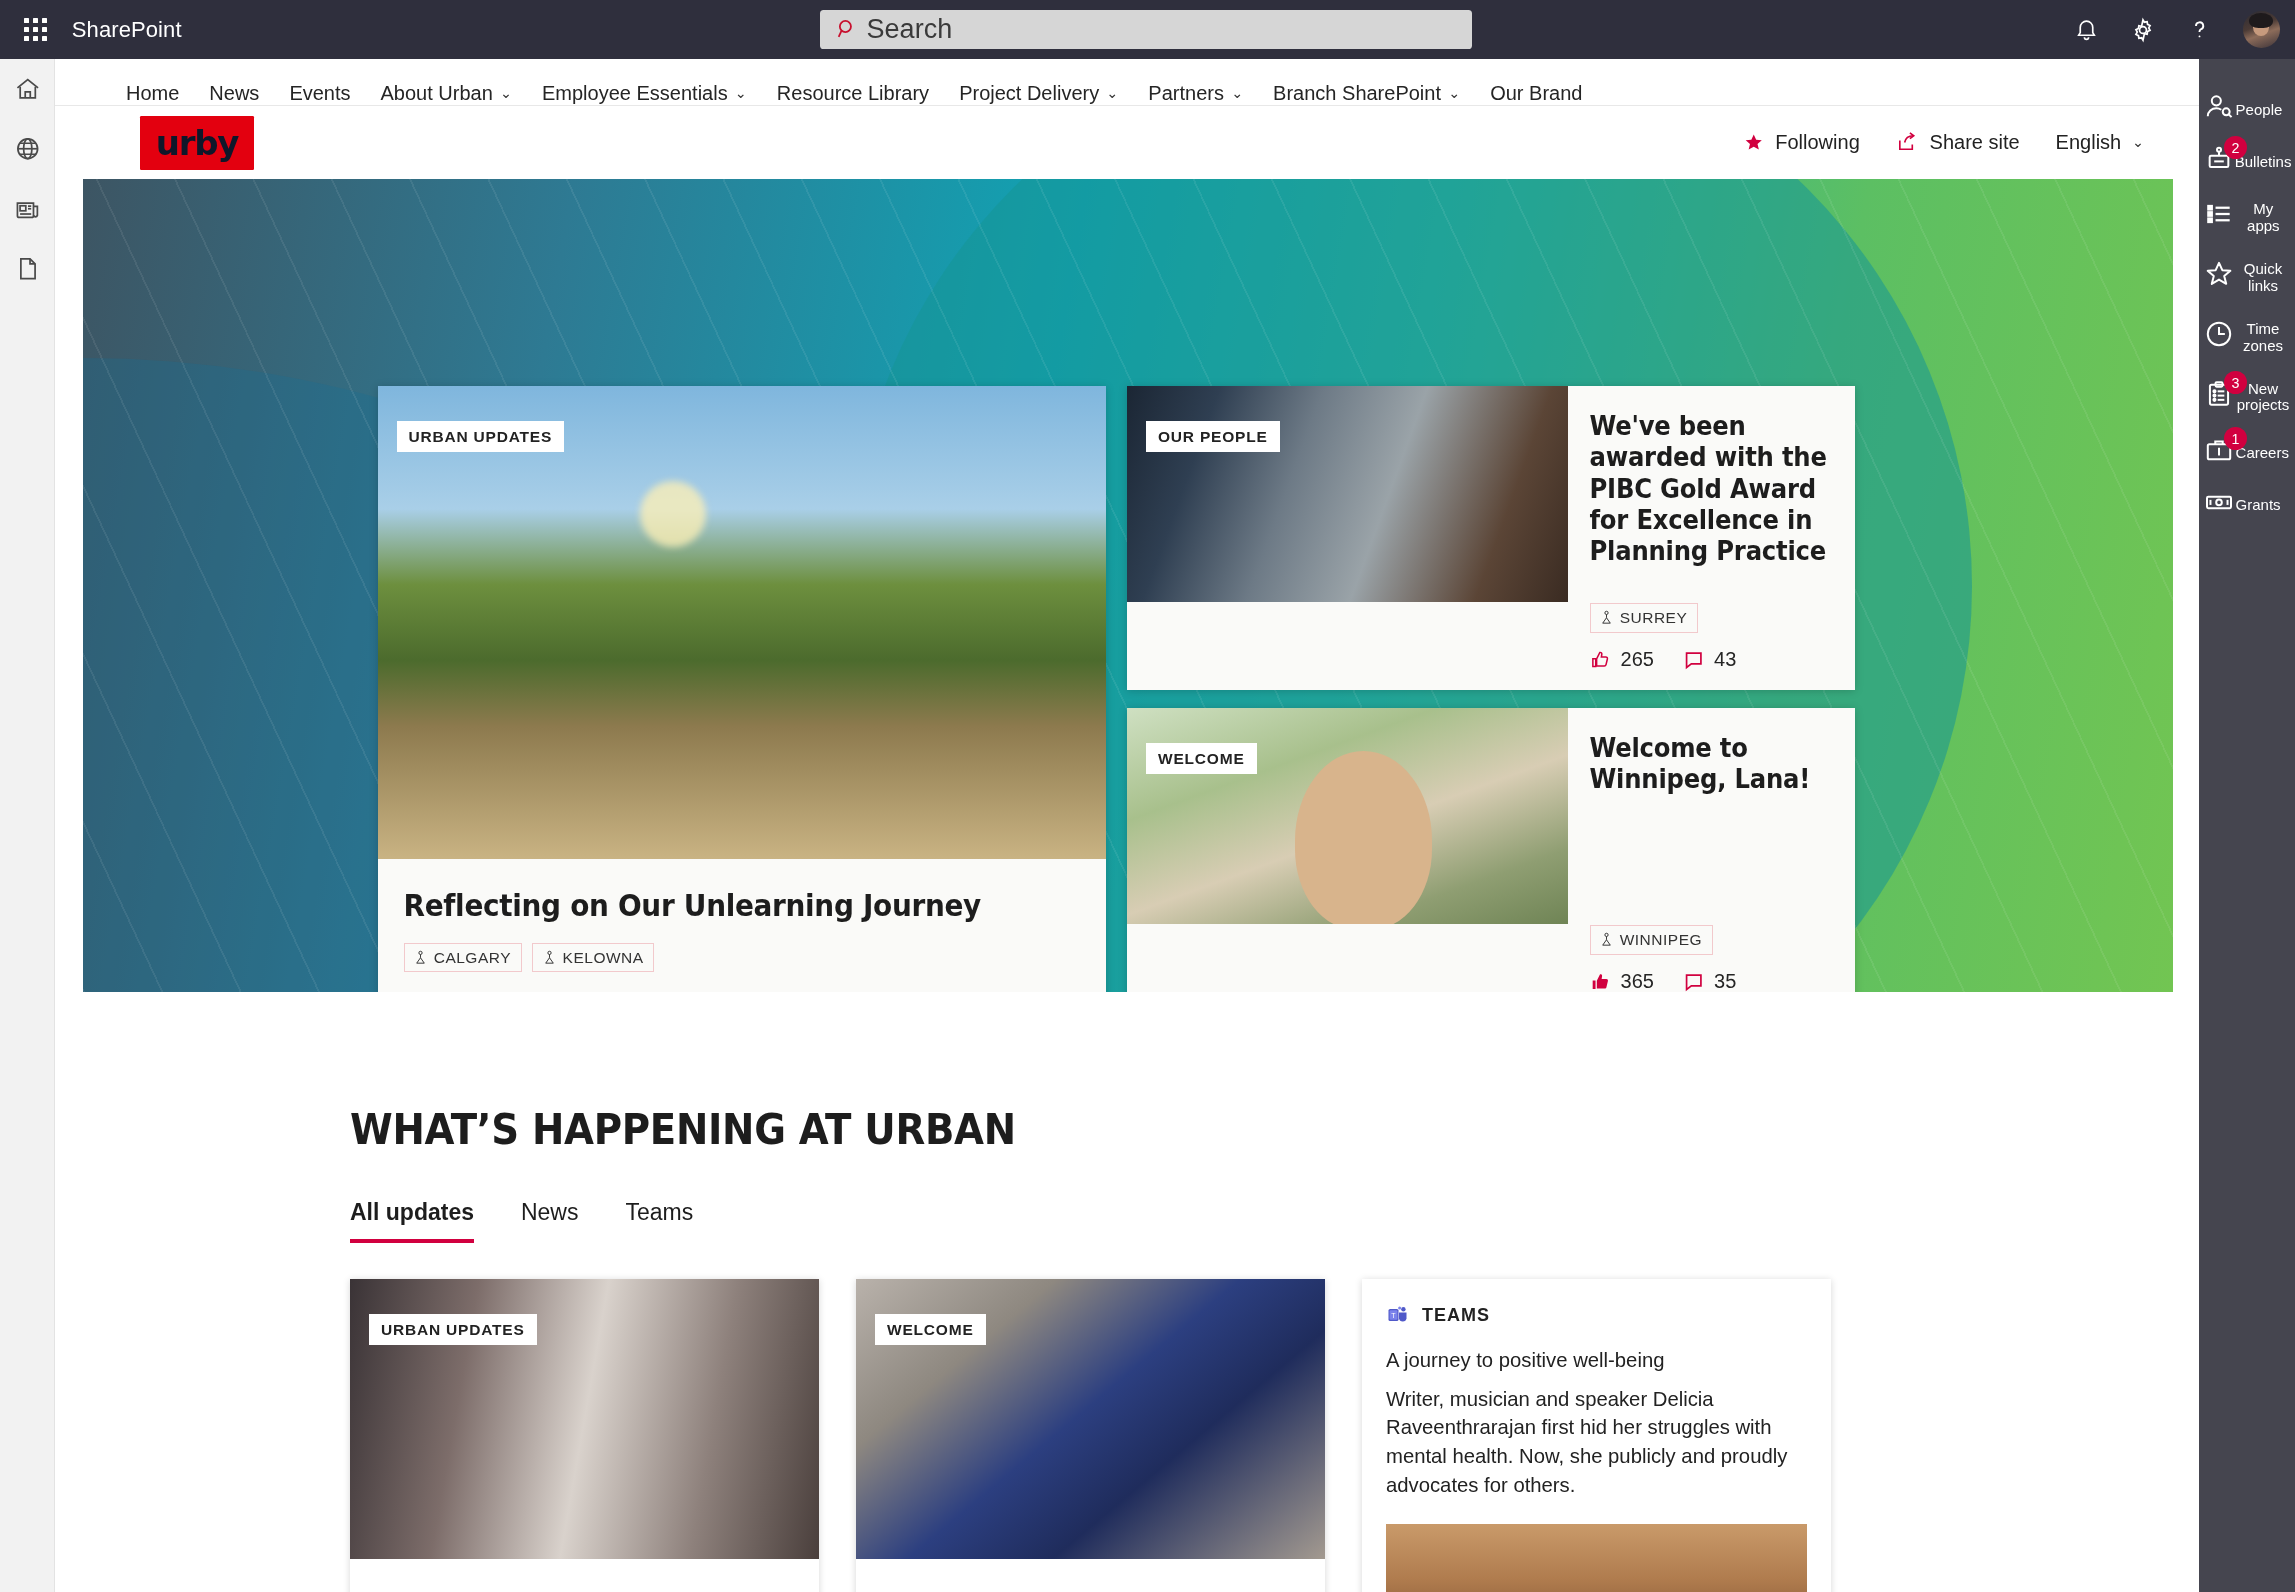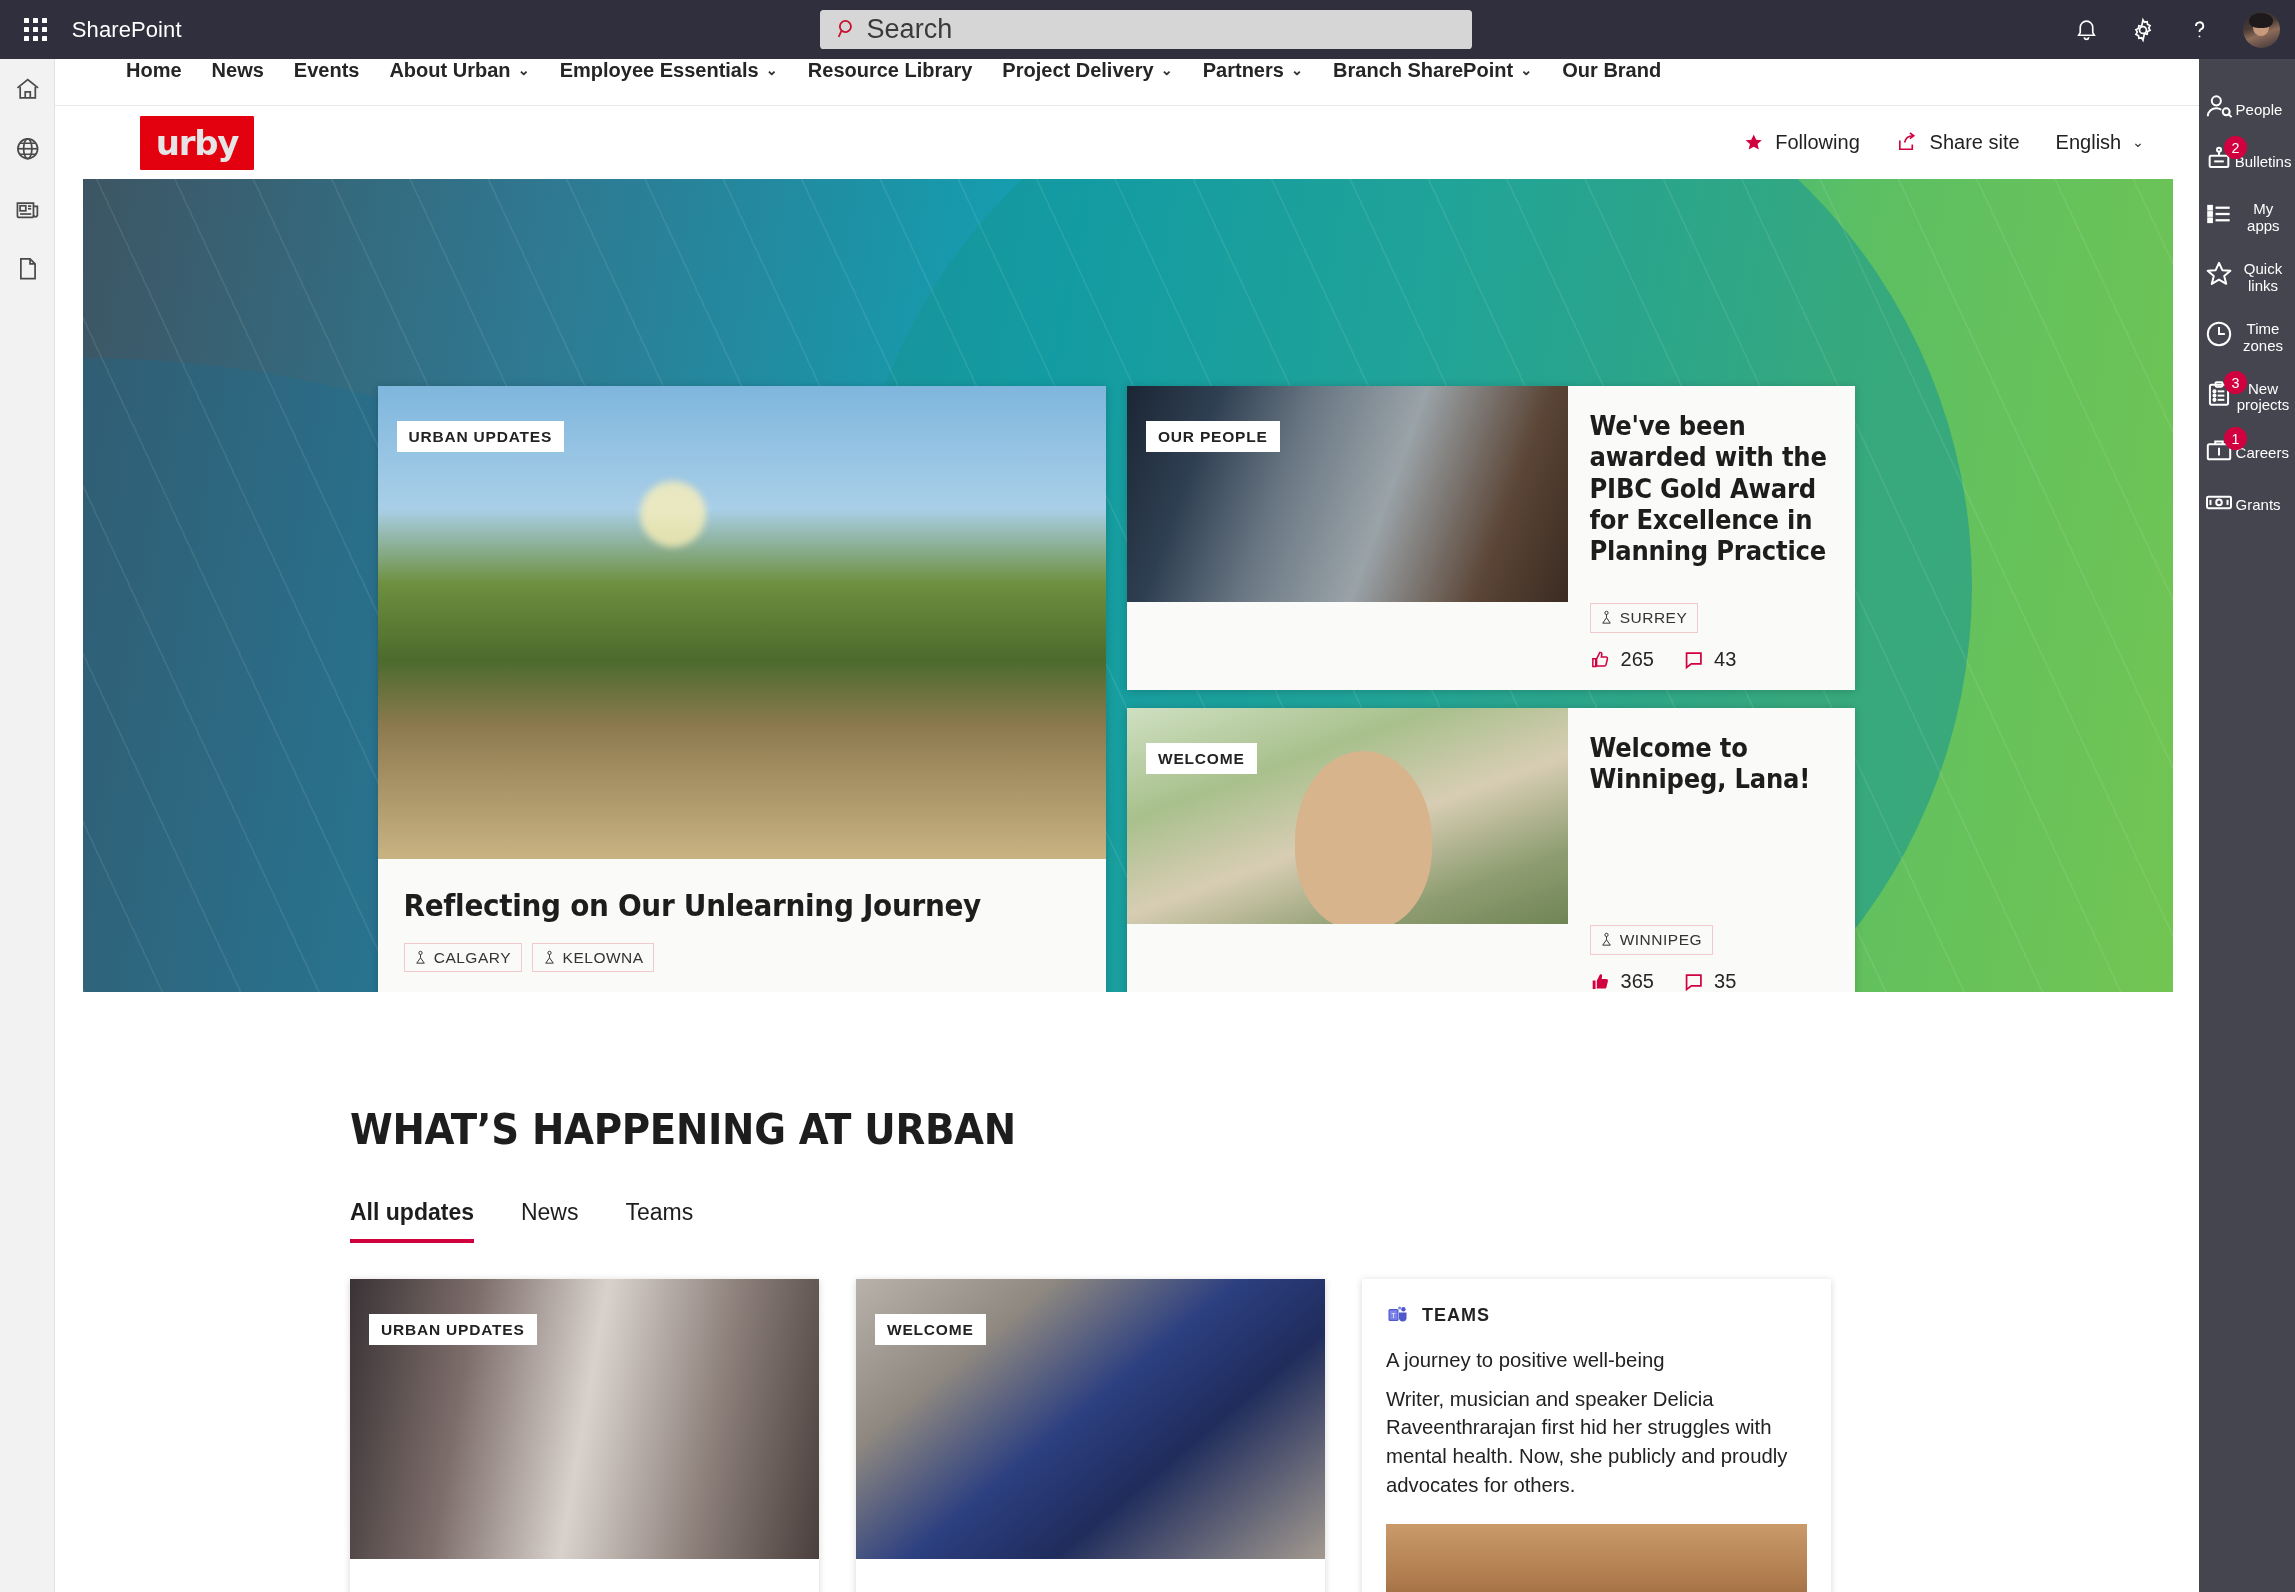--- a/index.html
+++ b/index.html
@@ -38,30 +38,30 @@
     align-items:center; cursor:pointer; }
   .rr-ico { width:33px; height:33px; display:flex; align-items:center; justify-content:center; position:relative; }
   .rr-label { color:#fff; font-size:15px; margin-top:7.2px; text-align:center; line-height:1.12; }
   .rr-badge { position:absolute; top:-6px; left:21.5px; min-width:23px; height:23px; border-radius:11.4px;
     background:#d1003f; color:#fff; font-size:14.3px; display:flex; align-items:center; justify-content:center; padding:0 4.8px; }
 
   
   .page { position:absolute; top:59px; left:55px; width:2145px; height:1534px; background:#fff; }
 
   
-  .topnav { height:47px; display:flex; align-items:flex-start; padding-left:56px; gap:0;
-    border-bottom:0.6px solid #e8e8e8;font-weight:bold; }
+  .topnav { height:47px; display:flex; align-items:flex-end; padding-left:56px; gap:0;
+    border-bottom:0.6px solid #e8e8e8; }
   .nav-link { font-size:20px; color:#252525; padding:0 15px; display:flex; align-items:center; gap:7.2px; cursor:pointer; white-space:nowrap; }
   .chev { font-size:14.3px; color:#333; line-height:1; }
 
   
   .sitehdr { height:73px; display:flex; align-items:center; padding:0 56px 0 85px; }
   .logo { width:114px; height:54px; background:#e3000f; display:flex; align-items:center; justify-content:center;
      border-radius:1.2px; cursor:pointer; }
-  .logo span { color:#e5e5e5; font-size:34px; font-weight:bold; letter-spacing:-1.2px; font-family:"DejaVu Sans", sans-serif; }
+  .logo span { color:#0f172a; font-size:34px; font-weight:bold; letter-spacing:-1.2px; font-family:"DejaVu Sans", sans-serif; }
   .sitehdr-right { margin-left:auto; display:flex; align-items:center; gap:36px; }
   .sh-btn { display:flex; align-items:center; gap:10.8px; font-size:20px; color:#222; cursor:pointer; }
 
   
   .hero { position:relative; height:813px; margin:0 27.5px; overflow:hidden;
     background:linear-gradient(100deg,#3d5563 0%,#2e7a93 22%,#11a3b3 45%,#2fb49a 62%,#5cbf63 80%,#72c552 100%); }
   .hero-circle { position:absolute; left:765px; top:-155px; width:1124px; height:1124px; border-radius:50%;
     background:rgba(22,150,150,.55); }
   .hero-lines { position:absolute; inset:0;
     background:repeating-linear-gradient(65deg, rgba(255,255,255,.075) 0 1.8px, rgba(255,255,255,0) 1.8px 71px); }

